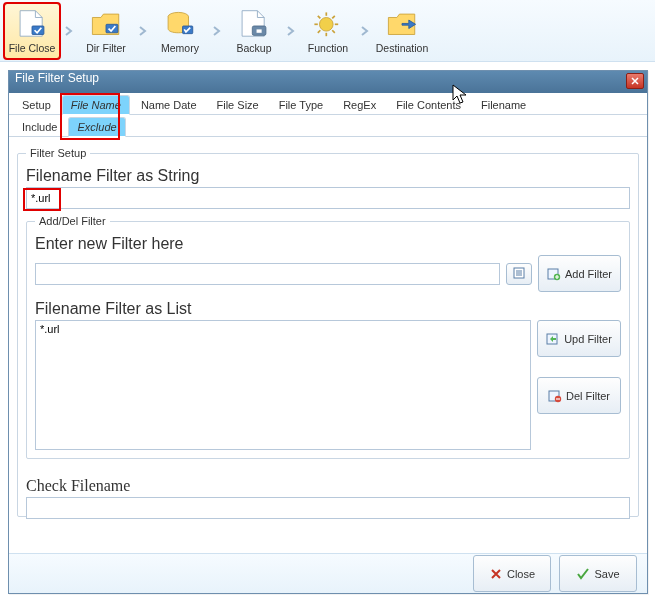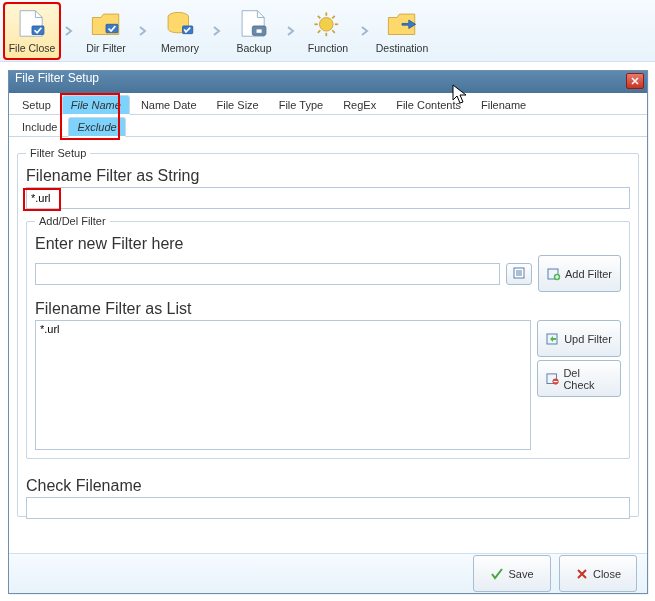--- a/index.html
+++ b/index.html
@@ -161,21 +161,21 @@
   .listbox {
     width: 100%;
     height: 130px;
     border: 1px solid #b7c8da;
     padding: 2px 4px;
     font-size: 11px;
     background:#fff;
     overflow:auto;
   }
   .list-col { flex:1; }
-  .side-col { width: 84px; display:flex; flex-direction:column; gap:3px; }
+  .side-col { width: 84px; display:flex; flex-direction:column; gap:20px; }
   .small-btn {
     height:22px; width:26px;
     border:1px solid #a7bdd2;
     background: linear-gradient(#fefefe,#e7eef5);
     border-radius:3px;
     display:inline-flex; align-items:center; justify-content:center;
   }
   .footer {
     height: 40px;
     background: linear-gradient(#f6fbff,#e8f3fb);
@@ -367,48 +367,48 @@
               <span>Upd Filter</span>
             </div>
             <div class="btn">
               <span class="btn-icon">
                   <svg viewBox="0 0 14 14">
                     <rect x="1" y="2" width="10" height="10" fill="#eef5ff" stroke="#5a7ea6"></rect>
                     <circle cx="10" cy="10" r="3.2" fill="#d64a3c"></circle>
                     <path d="M8 10h4" stroke="#fff" stroke-width="1.2"></path>
                   </svg>
                 </span>
-              <span>Del Check</span>
+              <span>Del Filter</span>
             </div>
           </div>
         </div>
       </fieldset>
 
-      <span class="label" style="margin-top:18px;">Check Filename</span>
+      <span class="label" style="margin-top:18px;font-family:Liberation Serif, serif;">Check Filename</span>
       <input class="text-input" value="" style="">
     </fieldset>
   </div>
 
   <div class="footer">
+    <div class="btn">
+      <span class="btn-icon">
+          <svg viewBox="0 0 14 14">
+            <path d="M3 3l8 8M11 3l-8 8" stroke="#c63424" stroke-width="2"></path>
+          </svg>
+        </span>
+      <span>Close</span>
+    </div>
     <div class="btn">
       <span class="btn-icon">
           <svg viewBox="0 0 14 14">
             <path d="M2 7l3 4 7-9" fill="none" stroke="#49a63f" stroke-width="2"></path>
           </svg>
         </span>
       <span>Save</span>
     </div>
-    <div class="btn">
-      <span class="btn-icon">
-          <svg viewBox="0 0 14 14">
-            <path d="M3 3l8 8M11 3l-8 8" stroke="#c63424" stroke-width="2"></path>
-          </svg>
-        </span>
-      <span>Close</span>
-    </div>
   </div>
 </div>
 
 <div class="highlight-box" style="left:60px; top:93px; width:60px; height:47px;"></div>
 <div class="highlight-box" style="left:23px; top:188px; width:38px; height:23px;"></div>
 
 <div class="cursor" style="left:452px; top:84px;">
   <svg viewBox="0 0 16 22">
       <path d="M1 1l0 15 4-4 3 7 3-1-3-7 6 0z" fill="#fff" stroke="#000" stroke-width="1"></path>
     </svg>

